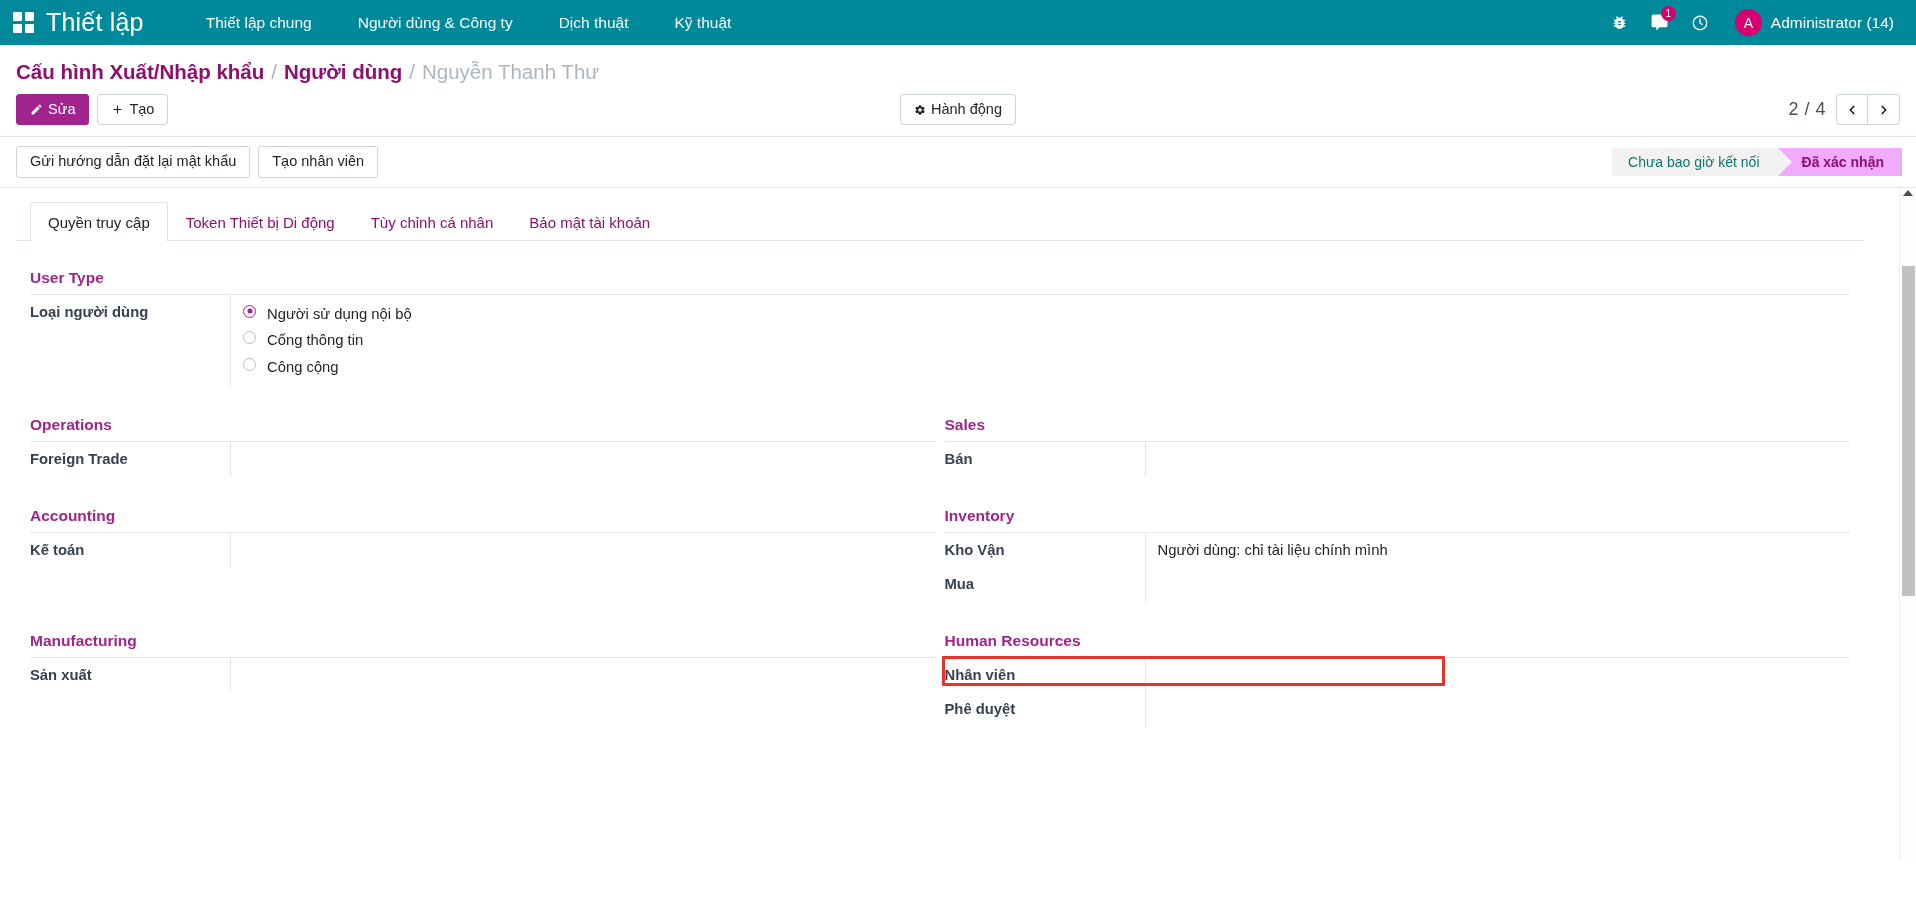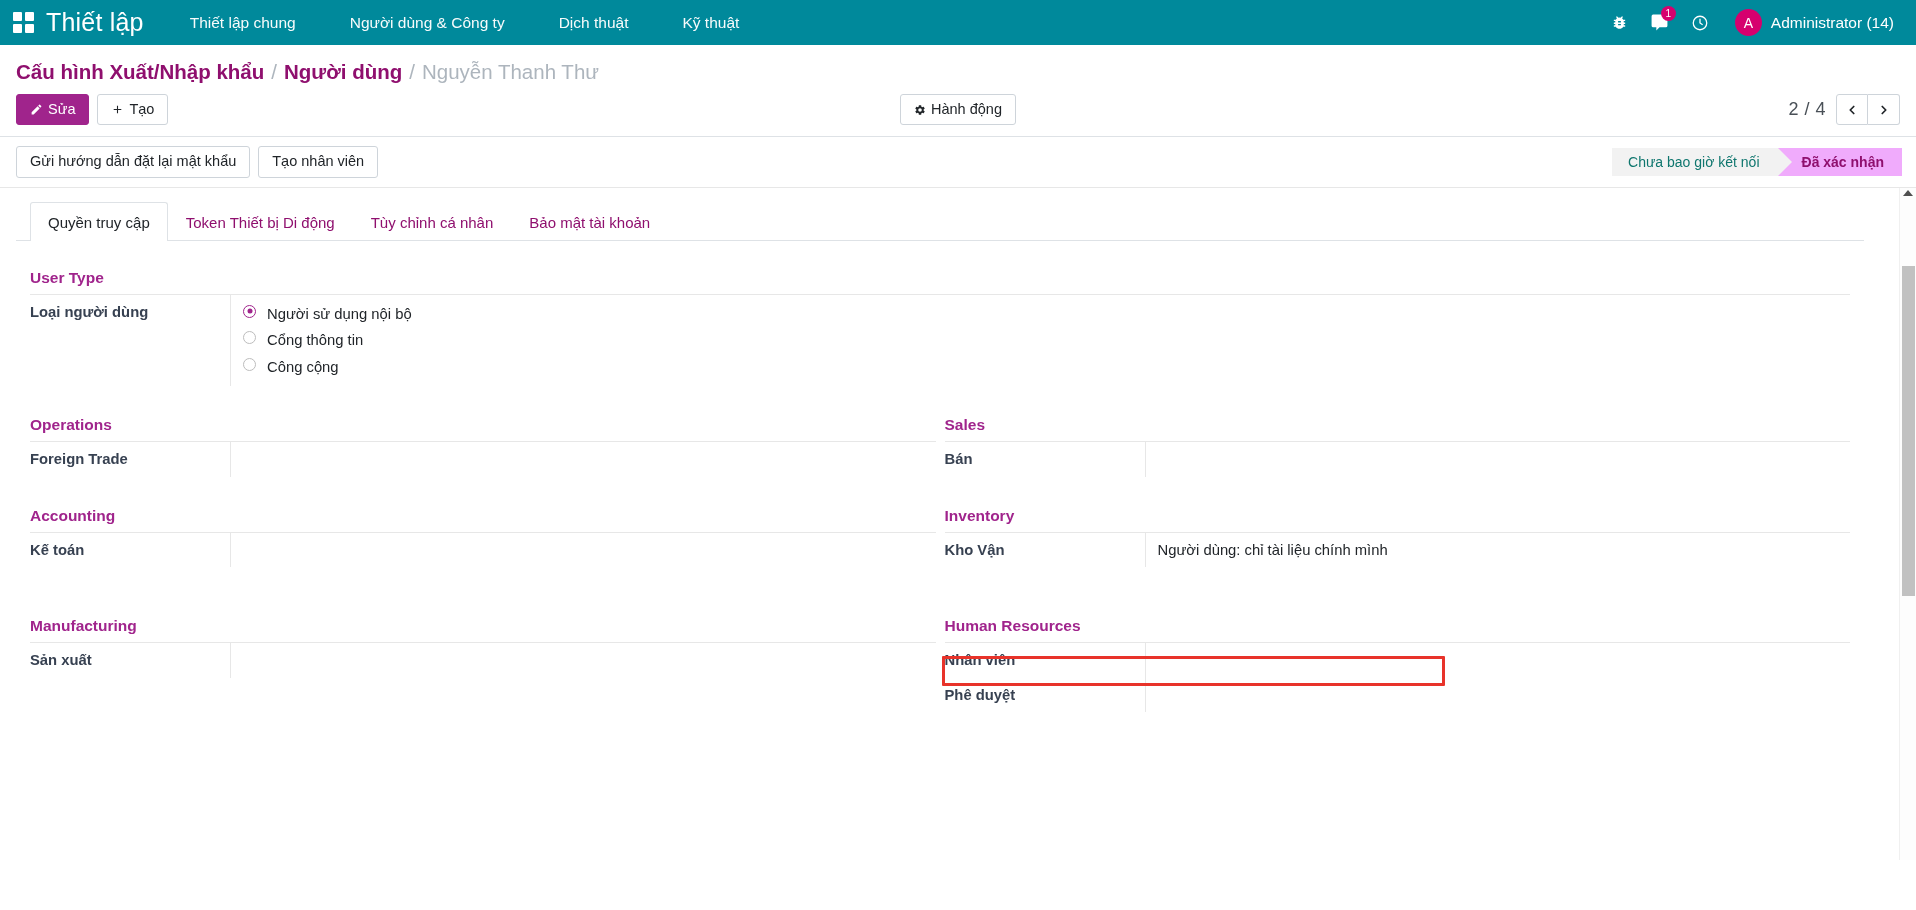--- a/index.html
+++ b/index.html
@@ -31,26 +31,26 @@
     display: grid;
     grid-template-columns: 9px 9px;
     grid-template-rows: 9px 9px;
     gap: 3px;
   }
   .apps-grid .g i { background: #ffffff; display: block; border-radius: 1px; }
   .brand {
     font-size: 25px;
     font-weight: 400;
     letter-spacing: .2px;
-    margin-right: 26px;
+    margin-right: 42px;
     color: #ffffff;
     cursor: pointer;
     line-height: 1;
   }
-  .nav-links { display: flex; align-items: center; gap: 14px; }
+  .nav-links { display: flex; align-items: center; gap: 6px; }
   .nav-links a {
     color: #ffffff;
     font-size: 15.5px;
     text-decoration: none;
     padding: 0 20px;
     line-height: 45px;
     white-space: nowrap;
     opacity: .97;
   }
   .nav-right {
@@ -542,20 +542,24 @@
             </div>
             <div class="spacer-row"></div>
           </div>
 
           <div class="group">
             <div class="group-title">Inventory</div>
             <div class="field-row">
               <div class="field-label">Kho Vận</div>
               <div class="field-value">Người dùng: chỉ tài liệu chính mình</div>
             </div>
+            <div class="field-row">
+              <div class="field-label">Mua</div>
+              <div class="field-value empty"></div>
+            </div>
           </div>
 
           <div class="group">
             <div class="group-title">Manufacturing</div>
             <div class="field-row">
               <div class="field-label">Sản xuất</div>
               <div class="field-value empty"></div>
             </div>
           </div>
 

